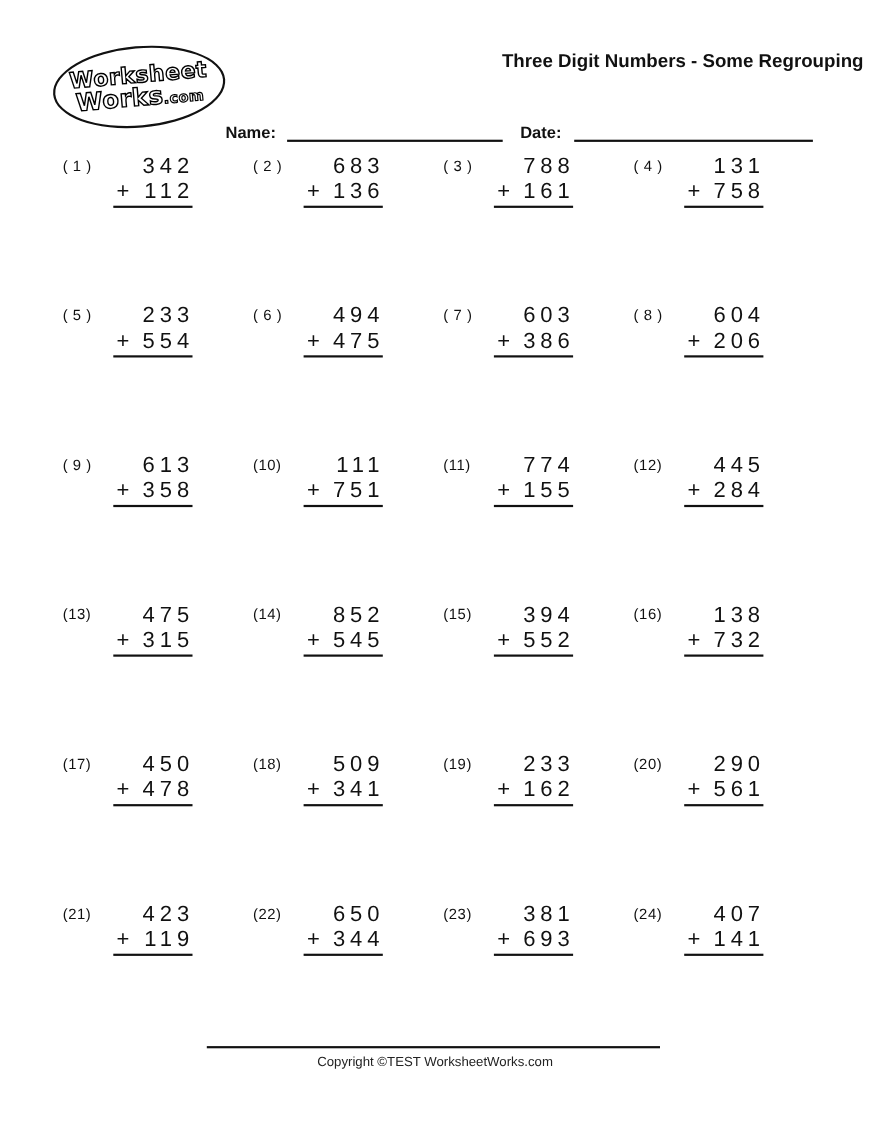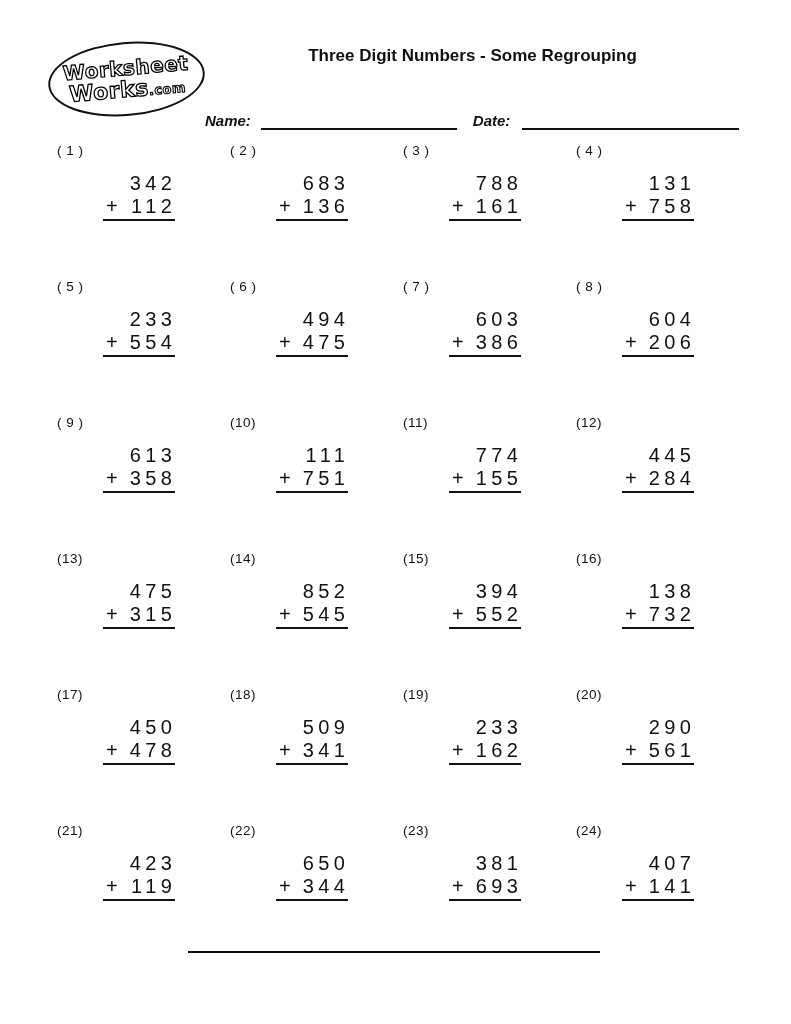--- a/index.html
+++ b/index.html
@@ -12,38 +12,38 @@
         display:flex;flex-direction:column;align-items:center;justify-content:center;}
   .logo .l1,.logo .l2{font-family:"DejaVu Sans",sans-serif;font-weight:bold;color:#fff;
         -webkit-text-stroke:1.3px #000;letter-spacing:.5px;line-height:1;}
   .logo .l1{font-size:20px;}
   .logo .l2{font-size:22px;margin-top:1px;}
   .logo .suffix{font-size:13px;-webkit-text-stroke:1.1px #000;}
 
   
   .head{position:absolute;left:160px;right:6px;top:44px;text-align:center;}
   .title{font-family:"Liberation Serif",serif;font-weight:bold;font-size:32px;line-height:34px;}
-  .subtitle{font-weight:bold;font-size:17px;line-height:19px;margin-top:2px;}
-
-  
-  .meta{position:absolute;left:205px;top:112px;width:534px;display:flex;align-items:center;
-        font-weight:bold;font-size:15px;line-height:18px;font-style:italic;}
+  .subtitle{font-weight:bold;font-size:17px;line-height:19px;margin-top:2px;text-align:right;}
+
+  
+  .meta{position:absolute;left:205px;top:112px;width:534px;display:flex;align-items:flex-start;
+        font-weight:bold;font-size:15px;line-height:18px;}
   .meta .lbl{white-space:nowrap;}
   .meta .line{border-bottom:2.2px solid #111;height:15px;}
   .meta .name-line{width:196px;margin-left:10px;}
   .meta .date-lbl{margin-left:16px;}
   .meta .date-line{flex:1;margin-left:12px;}
 
   
   .problems{position:absolute;left:57px;top:140px;display:grid;
             grid-template-columns:repeat(4,118px);column-gap:55px;grid-auto-rows:136px;}
   .problem{display:flex;justify-content:space-between;align-items:flex-start;}
   .pnum{font-size:13.5px;line-height:20px;padding-top:1px;letter-spacing:.5px;white-space:pre;}
   .calc{display:block;width:72px;font-size:20px;line-height:22px;}
-  .calc .top{display:block;text-align:right;padding:0 3px 1px 3px;margin-top:32px;}
+  .calc .top{display:block;text-align:right;padding:0 3px 1px 3px;}
   .calc .bot{display:flex;justify-content:space-between;align-items:baseline;
              border-bottom:2.5px solid #111;padding:0 3px 2px 3px;}
   .digits{letter-spacing:4.5px;margin-right:-4.5px;}
   .op{letter-spacing:0;}
 
   
   .footer-line{position:absolute;left:188px;top:951px;width:412px;border-top:2.5px solid #111;}
   .footer-text{position:absolute;left:0;right:0;top:958px;text-align:center;
                font-size:12px;color:#222;}
 </style>
@@ -305,14 +305,15 @@
           <span class="top"><span class="digits">407</span></span>
           <span class="bot">
             <span class="op">+</span>
             <span class="digits">141</span>
           </span>
         </span>
       </div>
   </div>
 
   <div class="footer-line"></div>
+  <div class="footer-text">Copyright ©TEST WorksheetWorks.com</div>
 
 </div>
 
 </body></html>

